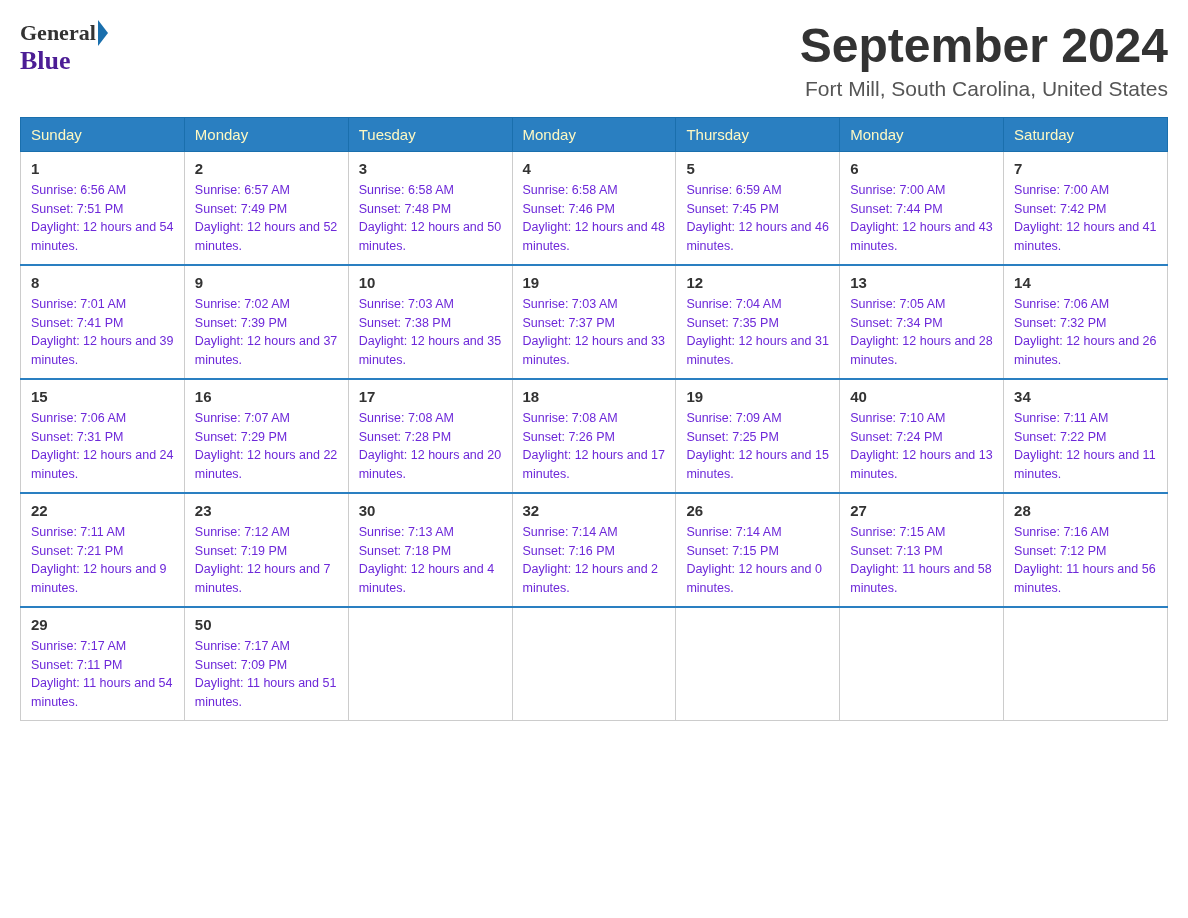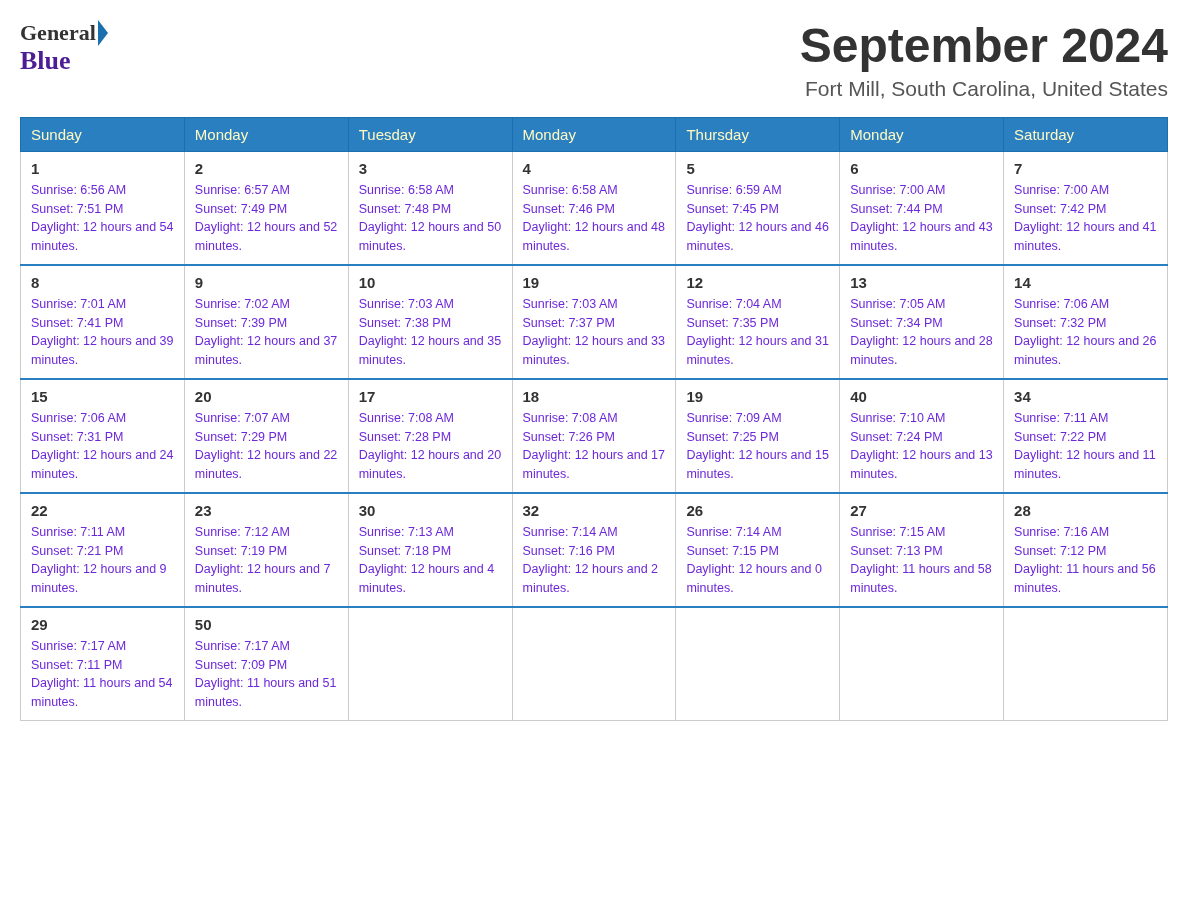--- a/index.html
+++ b/index.html
@@ -191,21 +191,21 @@
           <span class="day-number">14</span>
           <div class="day-info">Sunrise: 7:06 AM<br>Sunset: 7:32 PM<br>Daylight: 12 hours and 26 minutes.</div>
         </td>
       </tr>
       <tr class="row-divider">
         <td>
           <span class="day-number">15</span>
           <div class="day-info">Sunrise: 7:06 AM<br>Sunset: 7:31 PM<br>Daylight: 12 hours and 24 minutes.</div>
         </td>
         <td>
-          <span class="day-number">20</span>
+          <span class="day-number">16</span>
           <div class="day-info">Sunrise: 7:07 AM<br>Sunset: 7:29 PM<br>Daylight: 12 hours and 22 minutes.</div>
         </td>
         <td>
           <span class="day-number">17</span>
           <div class="day-info">Sunrise: 7:08 AM<br>Sunset: 7:28 PM<br>Daylight: 12 hours and 20 minutes.</div>
         </td>
         <td>
           <span class="day-number">18</span>
           <div class="day-info">Sunrise: 7:08 AM<br>Sunset: 7:26 PM<br>Daylight: 12 hours and 17 minutes.</div>
         </td>

